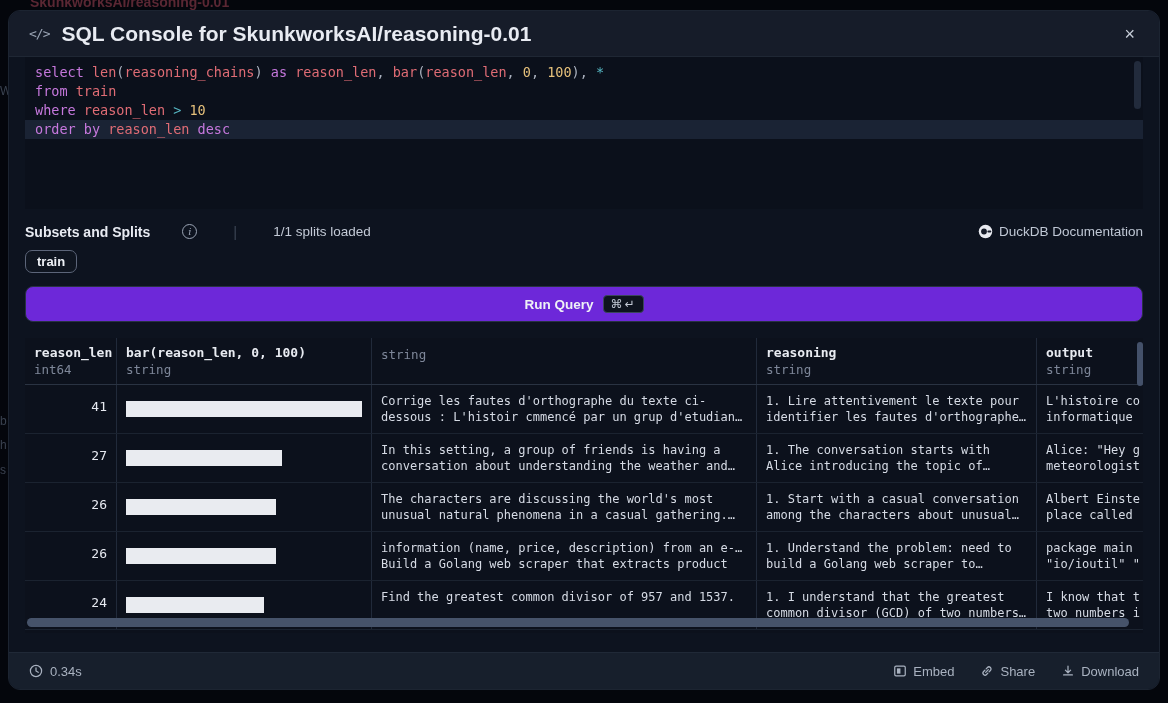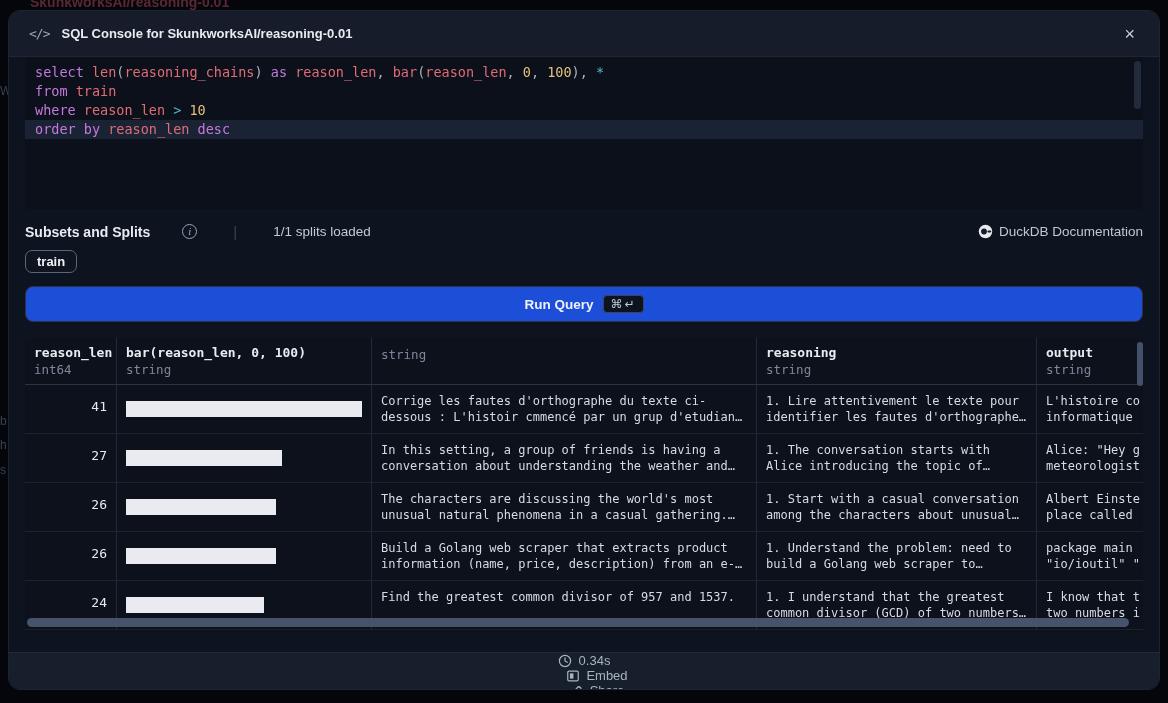--- a/index.html
+++ b/index.html
@@ -15,21 +15,21 @@
   .frag-d { left:0; top:463px; }
 
   
   .modal { position:absolute; left:8px; top:10px; width:1152px; height:680px;
            background:#0d131f; border:1px solid #1c2431; border-radius:12px;
            z-index:2; display:flex; flex-direction:column; overflow:hidden; }
 
   .titlebar { height:46px; background:#161c29; border-bottom:1px solid #1f2734;
               display:flex; align-items:center; padding:0 20px; flex:none; }
   .code-icon { font-family:"DejaVu Sans Mono", monospace; color:#9aa4b4; font-size:13px; margin-right:12px; letter-spacing:-1px; }
-  .modal-title { color:#e8ebf2; font-weight:bold; font-size:13px; flex:1; }
+  .modal-title { color:#e8ebf2; font-weight:bold; font-size:21px; flex:1; }
   .close-btn { color:#c6cdd8; font-size:18px; line-height:1; cursor:pointer; padding:4px; }
 
   
   .editor { margin:0 16px; height:152px; background:#0b101b; position:relative;
             font-family:"DejaVu Sans Mono", monospace; font-size:13.5px; line-height:19px;
             padding-top:6px; flex:none; overflow:hidden; }
   .ed-line { padding:0 10px; white-space:pre; color:#abb2bf; }
   .ed-line.active { background:#1a2334; }
   .tk-kw { color:#c678dd;text-align:center; }
   .tk-id { color:#e06c75; }
@@ -48,21 +48,21 @@
   .meta-loaded { color:#c3cad6; font-size:13.5px;text-align:right; }
   .meta-spacer { flex:1; }
   .doc-link { color:#bfc7d4; font-size:13.5px; display:flex; align-items:center; gap:6px; cursor:pointer; }
 
   .chip-row { margin:10px 16px 0 16px; flex:none; }
   .chip { display:inline-block; border:1px solid #5c novo6579; border:1px solid #5c6579; border-radius:7px;
           padding:3px 11px; color:#eef1f6; font-weight:bold; font-size:13px;
           background:#0f1520; cursor:pointer; }
 
   
-  .run-bar { margin:13px 16px 0 16px; height:36px; background:#1d4ed8; border:1px solid #283242;
+  .run-bar { margin:13px 16px 0 16px; height:36px; background:#6d28d9; border:1px solid #283242;
              border-radius:8px; display:flex; align-items:center; justify-content:center; gap:10px;
              cursor:pointer; flex:none; }
   .run-label { color:#eef1f6; font-weight:bold; font-size:13.5px; }
   .kbd { background:#0e141f; border:1px solid #3b465c; border-radius:4px; color:#c3cad6;
          font-size:12px; padding:1px 6px; letter-spacing:2px; font-family:"DejaVu Sans", sans-serif; }
 
   
   .table-wrap { margin:16px 16px 0 16px; height:295px; position:relative; overflow:hidden;
                 background:#0c111c; flex:none; font-family:"DejaVu Sans Mono", monospace; }
   .thead { display:flex; height:47px; border-bottom:1px solid #2a3342; }
@@ -78,21 +78,21 @@
   .col-out   { flex:1; border-left:1px solid #212a3a; }
   .td.col-num { color:#e7eaf1; font-size:13px; padding-top:14px; }
   .cell-line { color:#d6dbe5; font-size:12px; line-height:16px; white-space:pre; }
   .bar-fill { height:16px; background:#e9ebf0; margin-top:8px; }
   .table-vscroll { position:absolute; right:0; top:4px; width:6px; height:44px; background:#44516a; border-radius:3px; }
   .table-hscroll { position:absolute; left:2px; right:14px; bottom:6px; height:9px; background:#46536a; border-radius:5px; }
 
   
   .footer { margin-top:4px; height:37px; background:#171f2c; border-top:1px solid #202937;
             display:flex; align-items:center; padding:0 20px; flex:none; margin-bottom:0; }
-  .footer { margin-top:auto;flex-direction:column; }
+  .footer { margin-top:auto; }
   .duration { color:#a9b2c0; font-size:13px; display:flex; align-items:center; gap:7px; }
   .footer-spacer { flex:1; }
   .footer-action { color:#a9b2c0; font-size:13px; display:flex; align-items:center; gap:6px;
                    margin-left:26px; cursor:pointer; }
   .icon-svg { display:inline-block; }
 </style>
 </head>
 <body>
 
 <div class="backdrop-frag frag-top">SkunkworksAI/reasoning-0.01</div>
@@ -221,22 +221,22 @@
             <div class="cell-line">place called </div>
           </div>
   </div>
 
   <div class="trow">
     <div class="td col-num">26</div>
     <div class="td col-bar">
             <div class="bar-fill" style="width: 150px;"></div>
           </div>
     <div class="td col-instr">
+            <div class="cell-line">information (name, price, description) from an e-…</div>
             <div class="cell-line">Build a Golang web scraper that extracts product</div>
-            <div class="cell-line">information (name, price, description) from an e-…</div>
           </div>
     <div class="td col-reason">
             <div class="cell-line">1. Understand the problem: need to</div>
             <div class="cell-line">build a Golang web scraper to…</div>
           </div>
     <div class="td col-out">
             <div class="cell-line">package main </div>
             <div class="cell-line">"io/ioutil" "</div>
           </div>
   </div>

